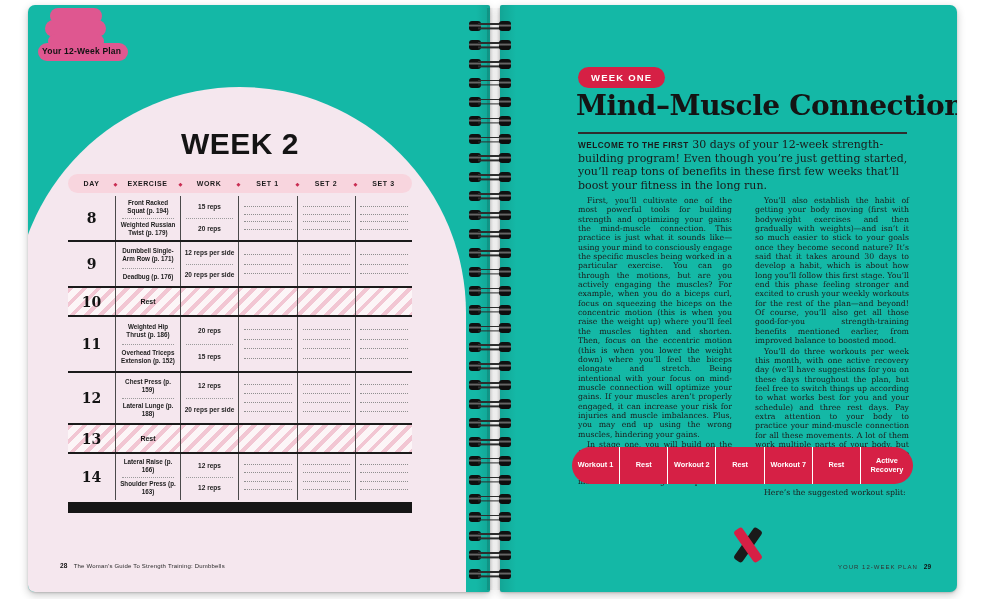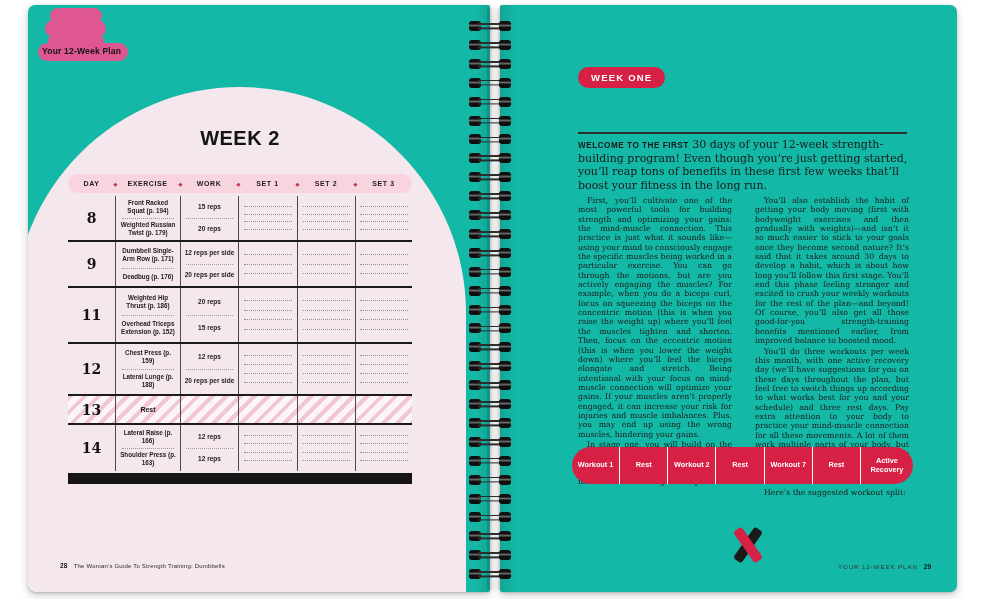--- a/index.html
+++ b/index.html
@@ -26,21 +26,21 @@
   .wire-loop .wire{position:absolute;left:9px;right:9px;top:2.2px;height:1.6px;background:#2d2d2d;
         box-shadow:0 4.4px 0 0 #2d2d2d;}
 
   
   .lobe{position:absolute;background:#df5790;}
   .blob-label{position:absolute;left:14px;top:41px;font-size:8.5px;font-weight:800;
         letter-spacing:.2px;color:#131313;white-space:nowrap;z-index:3;}
   .dome{position:absolute;left:-14px;top:82px;width:452px;height:505px;background:#f5e7ee;
         border-radius:226px 226px 0 0;}
   .week-title{position:absolute;left:0;top:122px;width:424px;margin:0;text-align:center;
-        font-size:20px;font-weight:800;letter-spacing:.5px;color:#141414;}
+        font-size:30px;font-weight:800;letter-spacing:.5px;color:#141414;}
   .wtable{position:absolute;left:40px;top:169px;width:344px;}
   .t-header{display:flex;height:19px;background:#f8d5de;border-radius:10px;align-items:center;margin-bottom:3px;}
   .hcell{position:relative;height:100%;display:flex;align-items:center;justify-content:center;
         font-size:7px;font-weight:800;letter-spacing:.6px;color:#1b1b1b;box-sizing:border-box;}
   .hdiamond{position:absolute;right:-3px;top:50%;transform:translateY(-54%);font-size:5px;color:#c92d52;}
   .t-row{display:flex;border-bottom:2px solid #1b1b1b;}
   .t-row:last-child{border-bottom:none;}
   .cell{box-sizing:border-box;display:flex;flex-direction:column;align-items:center;justify-content:center;}
   .cell + .cell{border-left:1px solid #4a4a4a;}
   .daycell{font-family:"DejaVu Serif",serif;font-size:14px;font-weight:600;color:#141414;}
@@ -180,92 +180,102 @@
               <div class="dotline"></div>
               <div class="dotline"></div>
               <div class="dotline"></div>
             </div>
             <div class="cell setcell" style="width: 57px;">
               <div class="dotline"></div>
               <div class="dotline"></div>
               <div class="dotline"></div>
             </div>
           </div>
-          <div class="t-row" style="height: 54px;">
-            <div class="cell daycell" style="width: 47px;">11</div>
-            <div class="cell excell" style="width: 65px;">
-              <div class="exname">Weighted Hip Thrust (p. 186)</div>
-              <div class="dotsep"></div>
-              <div class="exname">Overhead Triceps Extension (p. 152)</div>
-            </div>
-            <div class="cell workcell" style="width: 58px;">
-              <div class="workval">20 reps</div>
-              <div class="dotsep"></div>
-              <div class="workval">15 reps</div>
-            </div>
-            <div class="cell setcell" style="width: 59px;">
-              <div class="dotline"></div>
-              <div class="dotline"></div>
-              <div class="dotline"></div>
-              <div class="dotline"></div>
-            </div>
-            <div class="cell setcell" style="width: 58px;">
-              <div class="dotline"></div>
-              <div class="dotline"></div>
-              <div class="dotline"></div>
-              <div class="dotline"></div>
-            </div>
-            <div class="cell setcell" style="width: 57px;">
-              <div class="dotline"></div>
-              <div class="dotline"></div>
-              <div class="dotline"></div>
-              <div class="dotline"></div>
-            </div>
-          </div>
-          <div class="t-row" style="height: 50px;">
-            <div class="cell daycell" style="width: 47px;">12</div>
-            <div class="cell excell" style="width: 65px;">
-              <div class="exname">Chest Press (p. 159)</div>
-              <div class="dotsep"></div>
-              <div class="exname">Lateral Lunge (p. 188)</div>
-            </div>
-            <div class="cell workcell" style="width: 58px;">
-              <div class="workval">12 reps</div>
-              <div class="dotsep"></div>
-              <div class="workval">20 reps per side</div>
-            </div>
-            <div class="cell setcell" style="width: 59px;">
-              <div class="dotline"></div>
-              <div class="dotline"></div>
-              <div class="dotline"></div>
-              <div class="dotline"></div>
-            </div>
-            <div class="cell setcell" style="width: 58px;">
-              <div class="dotline"></div>
-              <div class="dotline"></div>
-              <div class="dotline"></div>
-              <div class="dotline"></div>
-            </div>
-            <div class="cell setcell" style="width: 57px;">
-              <div class="dotline"></div>
-              <div class="dotline"></div>
-              <div class="dotline"></div>
-              <div class="dotline"></div>
-            </div>
-          </div>
           <div class="t-row rest" style="height: 27px;">
-            <div class="cell daycell" style="width: 47px;">13</div>
+            <div class="cell daycell" style="width: 47px;">10</div>
             <div class="cell excell" style="width: 65px;">
               <div class="restlabel">Rest</div>
             </div>
             <div class="cell" style="width: 58px;"></div>
             <div class="cell" style="width: 59px;"></div>
             <div class="cell" style="width: 58px;"></div>
             <div class="cell" style="width: 57px;"></div>
           </div>
+          <div class="t-row" style="height: 54px;">
+            <div class="cell daycell" style="width: 47px;">11</div>
+            <div class="cell excell" style="width: 65px;">
+              <div class="exname">Weighted Hip Thrust (p. 186)</div>
+              <div class="dotsep"></div>
+              <div class="exname">Overhead Triceps Extension (p. 152)</div>
+            </div>
+            <div class="cell workcell" style="width: 58px;">
+              <div class="workval">20 reps</div>
+              <div class="dotsep"></div>
+              <div class="workval">15 reps</div>
+            </div>
+            <div class="cell setcell" style="width: 59px;">
+              <div class="dotline"></div>
+              <div class="dotline"></div>
+              <div class="dotline"></div>
+              <div class="dotline"></div>
+            </div>
+            <div class="cell setcell" style="width: 58px;">
+              <div class="dotline"></div>
+              <div class="dotline"></div>
+              <div class="dotline"></div>
+              <div class="dotline"></div>
+            </div>
+            <div class="cell setcell" style="width: 57px;">
+              <div class="dotline"></div>
+              <div class="dotline"></div>
+              <div class="dotline"></div>
+              <div class="dotline"></div>
+            </div>
+          </div>
+          <div class="t-row" style="height: 50px;">
+            <div class="cell daycell" style="width: 47px;">12</div>
+            <div class="cell excell" style="width: 65px;">
+              <div class="exname">Chest Press (p. 159)</div>
+              <div class="dotsep"></div>
+              <div class="exname">Lateral Lunge (p. 188)</div>
+            </div>
+            <div class="cell workcell" style="width: 58px;">
+              <div class="workval">12 reps</div>
+              <div class="dotsep"></div>
+              <div class="workval">20 reps per side</div>
+            </div>
+            <div class="cell setcell" style="width: 59px;">
+              <div class="dotline"></div>
+              <div class="dotline"></div>
+              <div class="dotline"></div>
+              <div class="dotline"></div>
+            </div>
+            <div class="cell setcell" style="width: 58px;">
+              <div class="dotline"></div>
+              <div class="dotline"></div>
+              <div class="dotline"></div>
+              <div class="dotline"></div>
+            </div>
+            <div class="cell setcell" style="width: 57px;">
+              <div class="dotline"></div>
+              <div class="dotline"></div>
+              <div class="dotline"></div>
+              <div class="dotline"></div>
+            </div>
+          </div>
+          <div class="t-row rest" style="height: 27px;">
+            <div class="cell daycell" style="width: 47px;">13</div>
+            <div class="cell excell" style="width: 65px;">
+              <div class="restlabel">Rest</div>
+            </div>
+            <div class="cell" style="width: 58px;"></div>
+            <div class="cell" style="width: 59px;"></div>
+            <div class="cell" style="width: 58px;"></div>
+            <div class="cell" style="width: 57px;"></div>
+          </div>
           <div class="t-row" style="height: 46px;">
             <div class="cell daycell" style="width: 47px;">14</div>
             <div class="cell excell" style="width: 65px;">
               <div class="exname">Lateral Raise (p. 166)</div>
               <div class="dotsep"></div>
               <div class="exname">Shoulder Press (p. 163)</div>
             </div>
             <div class="cell workcell" style="width: 58px;">
               <div class="workval">12 reps</div>
               <div class="dotsep"></div>
@@ -295,20 +305,21 @@
     </div>
     <div class="footer-l">
       <b>28</b><span>The Woman’s Guide To Strength Training: Dumbbells</span>
     </div>
   </div>
 
   <div class="gutter"></div>
 
   <div class="page right-page">
     <div class="badge">WEEK ONE</div>
+    <h2 class="main-title">Mind–Muscle Connection</h2>
     <div class="rule"></div>
     <p class="intro">
       <span class="lead">WELCOME TO THE FIRST</span>
       <span>30 days of your 12-week strength-building program! Even though you’re just getting started, you’ll reap tons of benefits in these first few weeks that’ll boost your fitness in the long run.</span>
     </p>
     <div class="cols">
       <div class="col">
           <p>First, you’ll cultivate one of the most powerful tools for building strength and optimizing your gains: the mind-muscle connection. This practice is just what it sounds like—using your mind to consciously engage the specific muscles being worked in a particular exercise. You can go through the motions, but are you actively engaging the muscles? For example, when you do a biceps curl, focus on squeezing the biceps on the concentric motion (this is when you raise the weight up) where you’ll feel the muscles tighten and shorten. Then, focus on the eccentric motion (this is when you lower the weight down) where you’ll feel the biceps elongate and stretch. Being intentional with your focus on mind-muscle connection will optimize your gains. If your muscles aren’t properly engaged, it can increase your risk for injuries and muscle imbalances. Plus, you may end up using the wrong muscles, hindering your gains.</p>
           <p>In stage one, you will build on the foundation of proper form and establish a strong mind-muscle connection to master controlled movements for strong technique.</p>
         </div>

